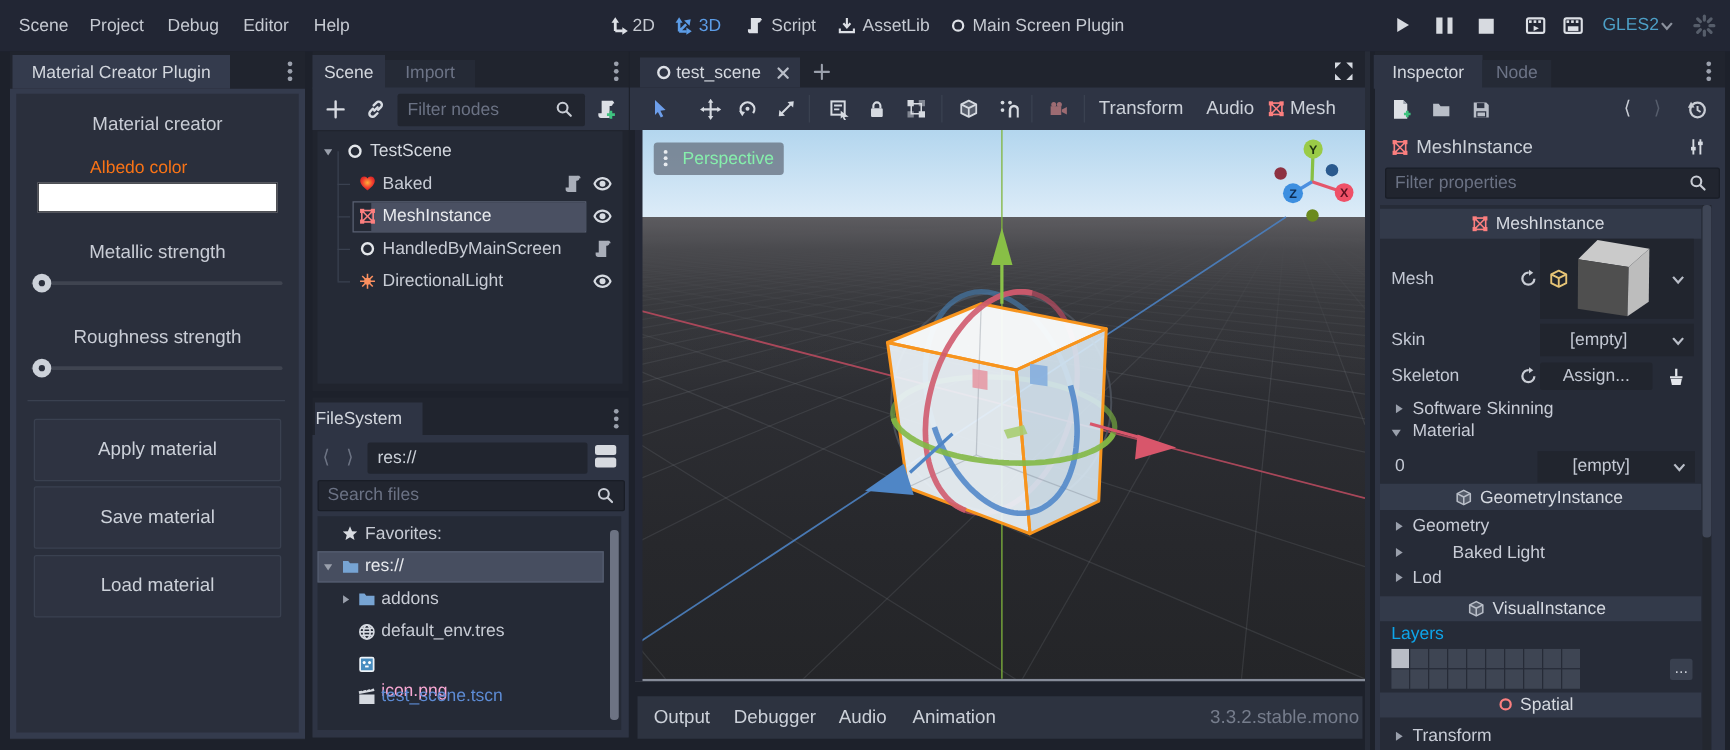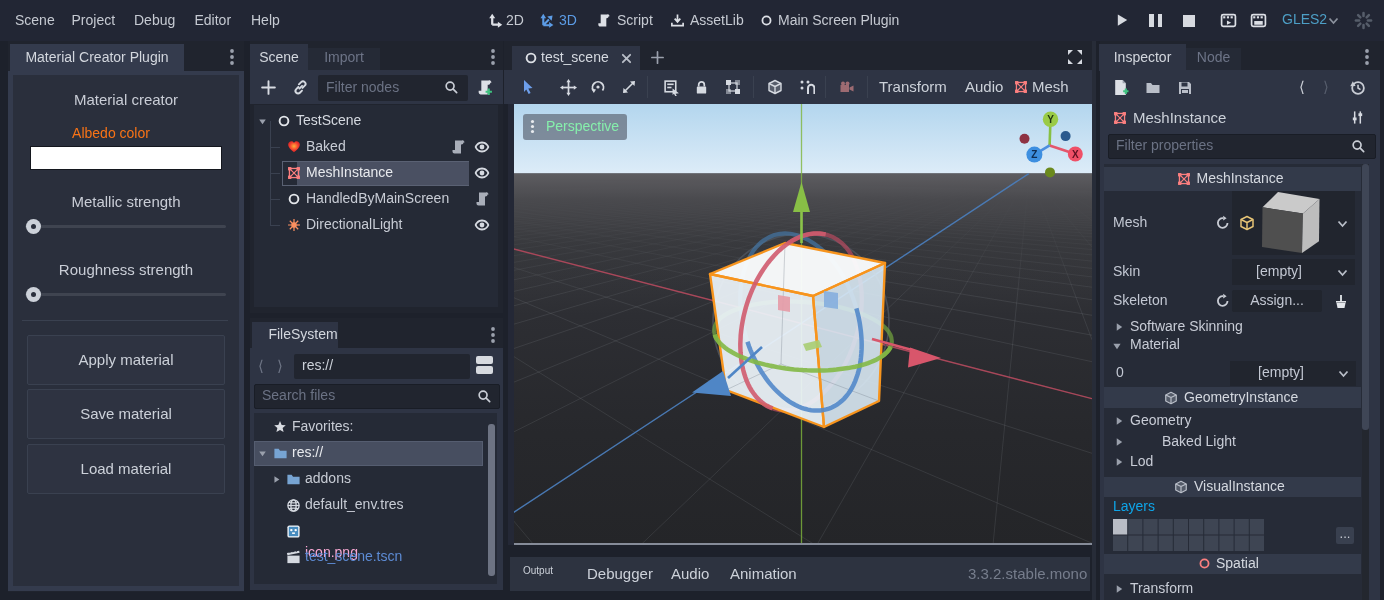--- a/index.html
+++ b/index.html
@@ -212,21 +212,21 @@
       <line x1="8" y1="8" x2="12.808303783197761" y2="3.1916515591644066"></line>
     </g>
   </svg>
 <div class="txt" style="left:306px;top:217.0px;font-size:14px;color:#c8ccd5;">DirectionalLight</div>
 <svg class="a" width="16" height="16" viewBox="0 0 16 16" style="left:474px;top:217px">
     <path d="M8 2.6 C4 2.6 1.6 5.6 0.7 8 C1.6 10.4 4 13.4 8 13.4 C12 13.4 14.4 10.4 15.3 8 C14.4 5.6 12 2.6 8 2.6 Z M8 11.6 C5.1 11.6 3.2 9.8 2.6 8 C3.2 6.2 5.1 4.4 8 4.4 C10.9 4.4 12.8 6.2 13.4 8 C12.8 9.8 10.9 11.6 8 11.6 Z" fill="#d6dae1" fill-rule="evenodd"></path>
     <circle cx="8" cy="8" r="2.4" fill="#d6dae1"></circle>
   </svg>
 <div class="a" style="left:250px;top:318px;width:253px;height:272px;background:#20242e;"></div>
 <div class="a" style="left:252px;top:322px;width:86px;height:26px;background:#2e3444;"></div>
-<div class="txt cen" style="left:260px;top:327.0px;width:86px;font-size:14px;color:#d3d7de;">FileSystem</div>
+<div class="txt cen" style="left:244px;top:327.0px;width:86px;font-size:14px;color:#d3d7de;">FileSystem</div>
 <svg class="a" width="17" height="17" viewBox="0 0 17 17" style="left:490px;top:326px">
     <circle cx="3" cy="3" r="1.9" fill="#9ba1ad"></circle>
     <circle cx="3" cy="9" r="1.9" fill="#9ba1ad"></circle>
     <circle cx="3" cy="15" r="1.9" fill="#9ba1ad"></circle>
   </svg>
 <div class="a" style="left:250px;top:348px;width:253px;height:242px;background:#2e3444;"></div>
 <div class="txt" style="left:258px;top:357.5px;font-size:15px;color:#6d7484;">⟨</div>
 <div class="txt" style="left:277px;top:357.5px;font-size:15px;color:#6d7484;">⟩</div>
 <div class="a" style="left:294px;top:354px;width:176px;height:25px;background:#21252f;border-radius:2px"></div>
 <div class="txt" style="left:302px;top:358.0px;font-size:14px;color:#ccd1d9;">res://</div>
@@ -642,21 +642,21 @@
     <circle cx="65.6" cy="32.1" r="5" fill="#2a5a8e"></circle>
     <circle cx="50" cy="68.4" r="5" fill="#6b8a1e"></circle>
     <circle cx="50.5" cy="15.2" r="7.7" fill="#9acb47"></circle>
     <circle cx="75.3" cy="50" r="7.5" fill="#ef5067"></circle>
     <circle cx="34.4" cy="50.6" r="8" fill="#3d8fe0"></circle>
     <text x="50.5" y="19" font-size="10" font-weight="bold" fill="#1f3310" text-anchor="middle" font-family="Liberation Sans">Y</text>
     <text x="75.3" y="53.8" font-size="10" font-weight="bold" fill="#5e1020" text-anchor="middle" font-family="Liberation Sans">X</text>
     <text x="34.4" y="54.4" font-size="10" font-weight="bold" fill="#0e2c52" text-anchor="middle" font-family="Liberation Sans">Z</text>
   </svg>
 <div class="a" style="left:510px;top:557px;width:580px;height:34px;background:#2d3340;"></div>
-<div class="txt" style="left:523px;top:565.5px;font-size:10px;color:#ccd1d9;">Output</div>
+<div class="txt" style="left:523px;top:565.5px;font-size:15px;color:#ccd1d9;">Output</div>
 <div class="txt" style="left:587px;top:565.5px;font-size:15px;color:#ccd1d9;">Debugger</div>
 <div class="txt" style="left:671px;top:565.5px;font-size:15px;color:#ccd1d9;">Audio</div>
 <div class="txt" style="left:730px;top:565.5px;font-size:15px;color:#ccd1d9;">Animation</div>
 <div class="txt" style="left:968px;top:565.5px;font-size:15px;color:#767d8c;">3.3.2.stable.mono</div>
 <div class="a" style="left:1092px;top:41px;width:4px;height:559px;background:#272c38;"></div>
 <div class="a" style="left:1100px;top:41px;width:280px;height:559px;background:#20242e;"></div>
 <div class="a" style="left:1099px;top:44px;width:87px;height:27px;background:#2e3444;"></div>
 <div class="txt cen" style="left:1099px;top:50.0px;width:87px;font-size:14px;color:#d3d7de;">Inspector</div>
 <div class="a" style="left:1186px;top:48px;width:55px;height:23px;background:#252a36;"></div>
 <div class="txt cen" style="left:1186px;top:50.0px;width:55px;font-size:14px;color:#6d7487;">Node</div>

